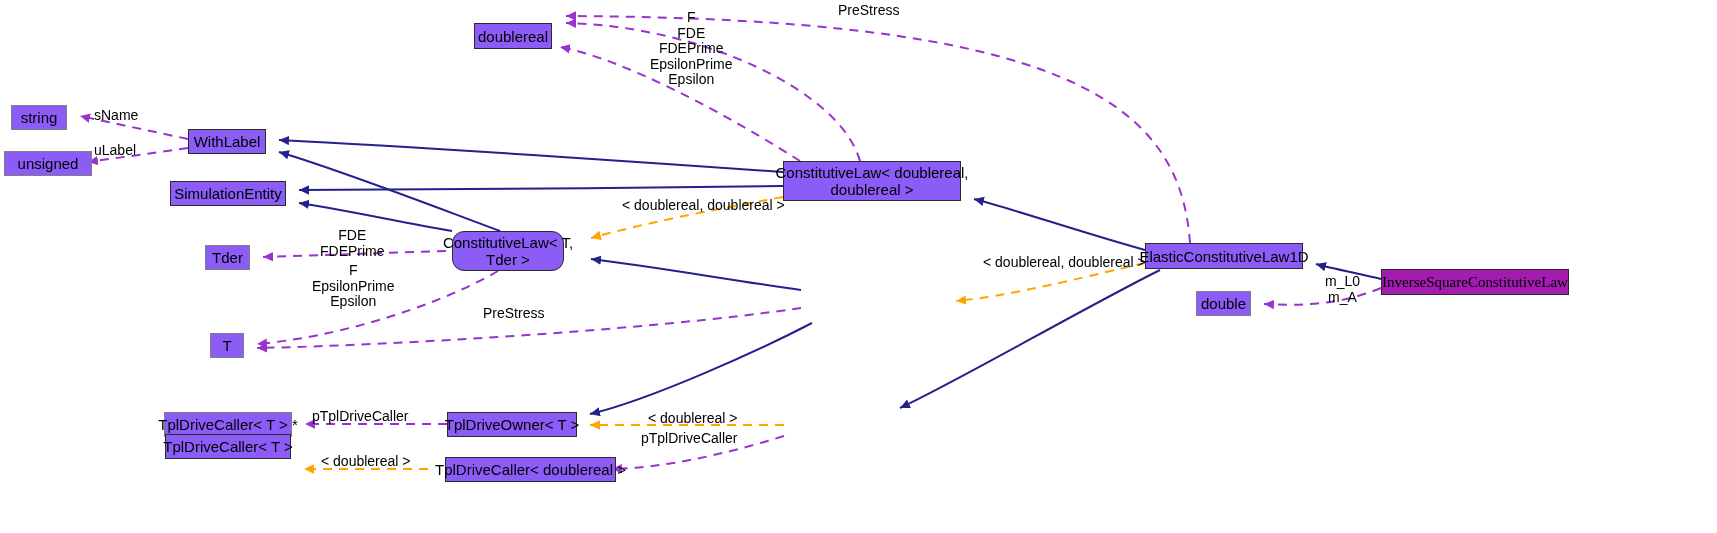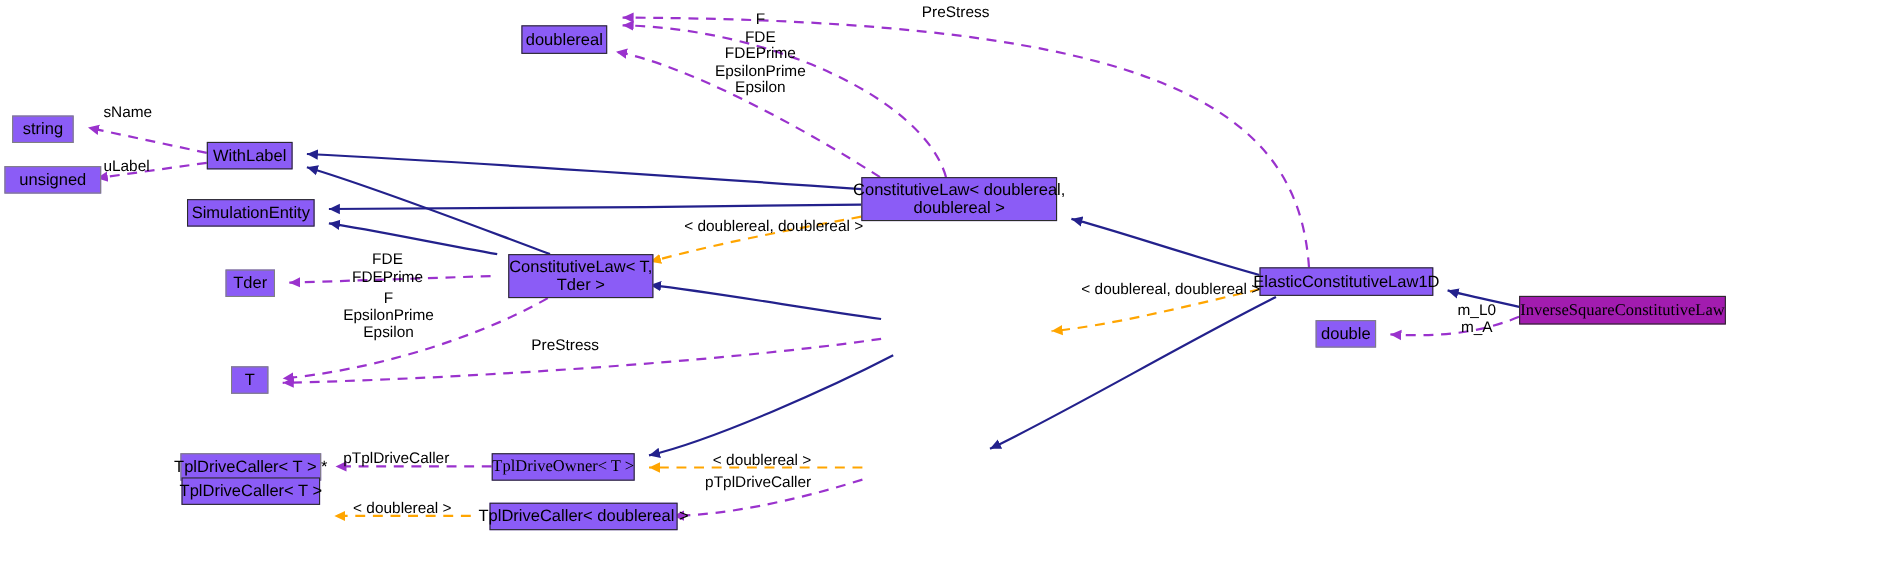--- a/index.html
+++ b/index.html
@@ -132,50 +132,50 @@
 
   <div class="node solid" style="left:188px; top:129px; width:78px; height:25px;">WithLabel</div>
 
   <div class="node solid" style="left:170px; top:181px; width:116px; height:25px;">SimulationEntity</div>
 
   <div class="node solid" style="left:783px; top:161px; width:178px; height:40px;">ConstitutiveLaw&lt; doublereal,
 doublereal &gt;</div>
 
   <div class="node" style="left:205px; top:245px; width:45px; height:25px;">Tder</div>
 
-  <div class="node solid" style="left:462px; top:231px; width:132px; height:40px;">ConstitutiveLaw&lt; T,
+  <div class="node solid" style="left:452px; top:231px; width:112px; height:40px;border-radius:12px;">ConstitutiveLaw&lt; T,
 Tder &gt;</div>
 
   <div class="node solid" style="left:1145px; top:243px; width:158px; height:26px;">ElasticConstitutiveLaw1D</div>
 
   <div class="node current" style="left:1381px; top:269px; width:188px; height:26px;">InverseSquareConstitutiveLaw</div>
 
   <div class="node" style="left:1196px; top:291px; width:55px; height:25px;">double</div>
 
 
   <div class="node" style="left:210px; top:333px; width:34px; height:25px;">T</div>
 
   <div class="node" style="left:164px; top:412px; width:128px; height:25px;">TplDriveCaller&lt; T &gt; *</div>
 
-  <div class="node solid" style="left:447px; top:412px; width:130px; height:25px;font-family:Liberation Serif, serif;">TplDriveOwner&lt; T &gt;</div>
+  <div class="node solid" style="left:447px; top:412px; width:130px; height:25px;">TplDriveOwner&lt; T &gt;</div>
 
 
   <div class="node solid" style="left:165px; top:434px; width:126px; height:25px;">TplDriveCaller&lt; T &gt;</div>
 
   <div class="node solid" style="left:428px; top:457px; width:171px; height:25px;margin-left:17px;">TplDriveCaller&lt; doublereal &gt;</div>
 
   <div class="edge-label" style="left:838px; top:3px;">PreStress</div>
 
   <div class="edge-label" style="left:650px; top:10px;">F
 FDE
 FDEPrime
 EpsilonPrime
 Epsilon</div>
 
-  <div class="edge-label" style="left:94px; top:94px;text-align:center;">sName</div>
+  <div class="edge-label" style="left:94px; top:108px;text-align:center;">sName</div>
 
   <div class="edge-label" style="left:94px; top:143px;text-align:center;">uLabel</div>
 
   <div class="edge-label" style="left:622px; top:198px;">&lt; doublereal, doublereal &gt;</div>
 
   <div class="edge-label" style="left:320px; top:228px;">FDE
 FDEPrime</div>
 
   <div class="edge-label" style="left:312px; top:263px;">F
 EpsilonPrime

